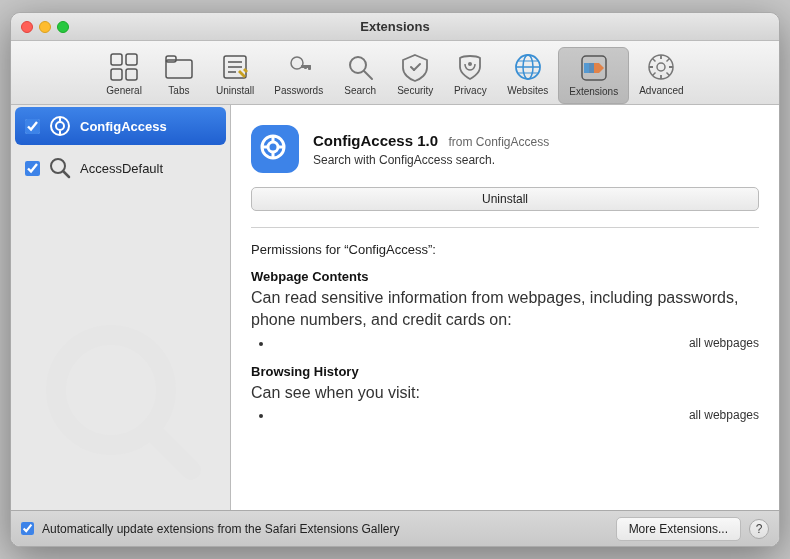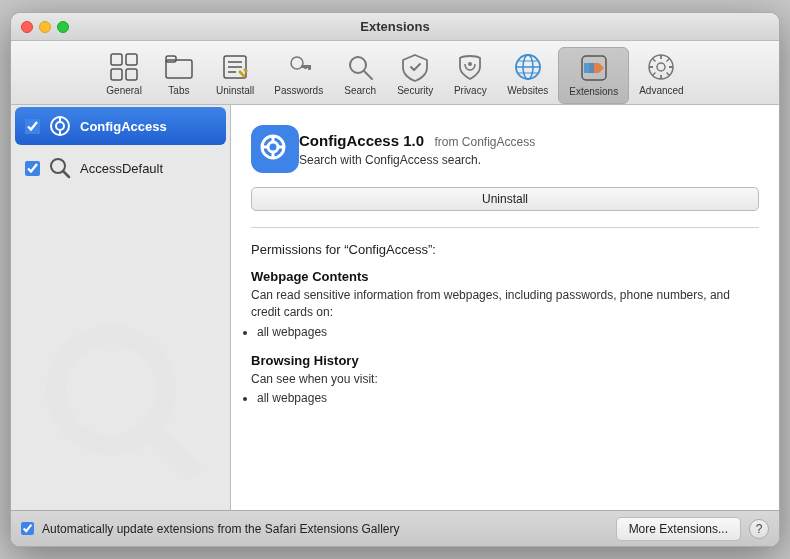--- a/index.html
+++ b/index.html
@@ -169,20 +169,21 @@
       background: white;
       display: flex;
       flex-direction: column;
       padding: 20px 20px 20px 20px;
       overflow-y: auto;
       position: relative;
     }
     .detail-header {
       display: flex;
       align-items: center;
+      gap: 14px;
       margin-bottom: 14px;
     }
     .ext-icon {
       width: 48px;
       height: 48px;
       background: #3d83e8;
       border-radius: 12px;
       display: flex;
       align-items: center;
       justify-content: center;
@@ -233,27 +234,28 @@
     .permission-section {
       margin-bottom: 14px;
     }
     .permission-name {
       font-size: 13px;
       font-weight: 700;
       color: #111;
       margin-bottom: 3px;
     }
     .permission-desc {
-      font-size: 12px;
+      font-size: 16px;
       color: #333;
       margin-bottom: 4px;
       line-height: 1.4;
     }
     .permission-list {
-      margin-left: 6px;
+      margin-left: 22px;
+      text-align: right;
     }
     .permission-list li {
       font-size: 12px;
       color: #333;
       list-style-type: disc;
     }
 
     
     .bottom-bar {
       background: linear-gradient(to bottom, #d8d8d8, #c8c8c8);

